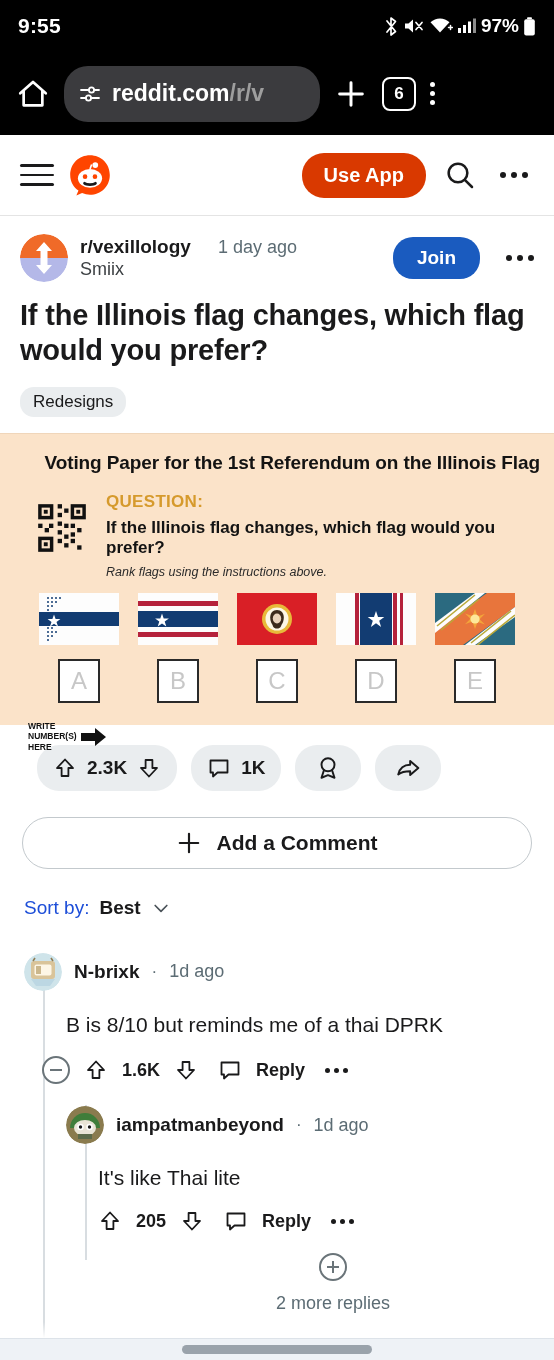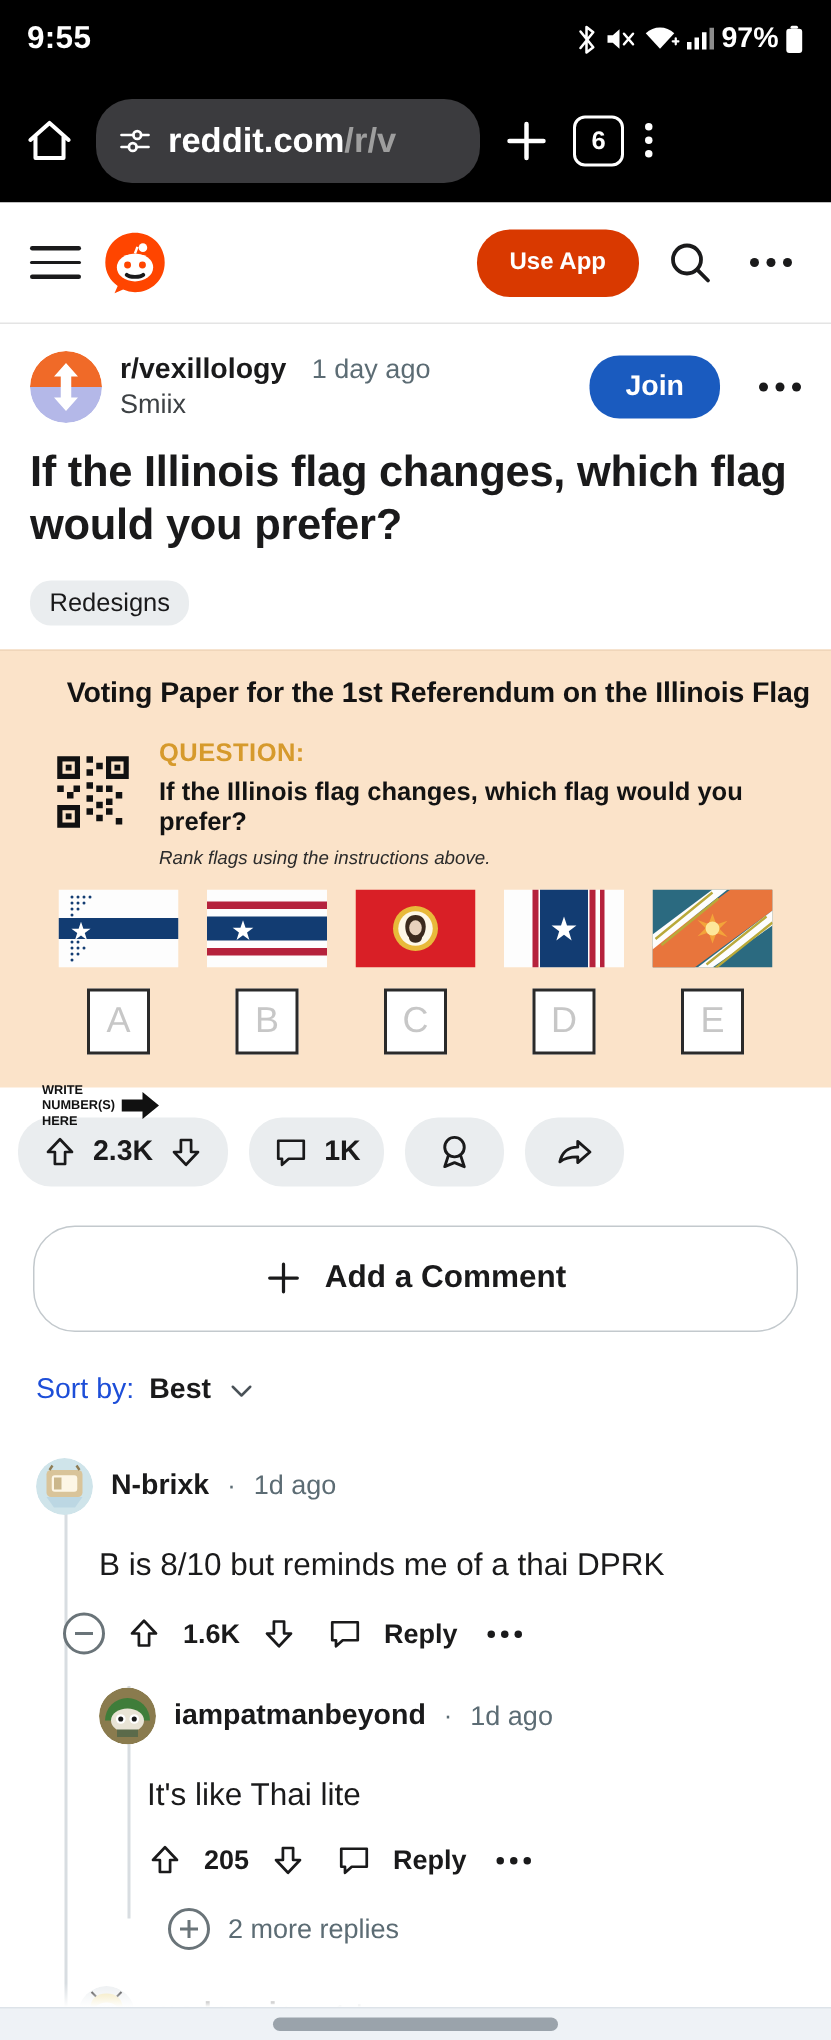--- a/index.html
+++ b/index.html
@@ -47,32 +47,32 @@
   .rdt-header {
     height: 81px; background: #fff; display: flex; align-items: center;
     padding: 0 20px; gap: 14px; border-bottom: 1px solid #e4e4e4;
   }
   .hamburger { display: flex; flex-direction: column; gap: 7px; width: 34px; }
   .hamburger i { height: 2.6px; background: #1a1a1b; border-radius: 2px; display: block; }
   .snoo { width: 44px; height: 44px; }
   .use-app {
     margin-left: auto; background: #d93900; color: #fff; border: none;
     border-radius: 22px; height: 45px; padding: 0 22px;
-    font-size: 16px; font-weight: 700; font-family: inherit; cursor: pointer;
+    font-size: 20px; font-weight: 700; font-family: inherit; cursor: pointer;
   }
   .hdr-icon { width: 40px; height: 40px; display: flex; align-items: center; justify-content: center; }
   .dots-h { display: flex; gap: 5px; }
   .dots-h i { width: 6px; height: 6px; background: #1a1a1b; border-radius: 50%; display: block; }
 
   
   .post { padding: 18px 20px 0; }
   .post-meta { display: flex; align-items: center; gap: 12px; }
   .sub-avatar { width: 48px; height: 48px; border-radius: 50%; overflow: hidden; flex: none; }
   .meta-text { display: flex; flex-direction: column; gap: 1px; }
-  .meta-line1 { display: flex; align-items: baseline; gap: 17px; }
+  .meta-line1 { display: flex; align-items: baseline; gap: 27px; }
   .sub-name { font-size: 19px; font-weight: 700; color: #1a1a1b; }
   .post-age { font-size: 18px; color: #5c6c74; }
   .post-author { font-size: 18px; color: #3d4144; }
   .join-btn {
     margin-left: auto; background: #1a5bbf; color: #fff; border: none;
     border-radius: 20px; height: 42px; padding: 0 24px;
     font-size: 19px; font-weight: 700; font-family: inherit; cursor: pointer;
   }
   .post-kebab { display: flex; gap: 5px; margin-left: 14px; }
   .post-kebab i { width: 6px; height: 6px; background: #1a1a1b; border-radius: 50%; display: block; }
@@ -110,32 +110,32 @@
     font-size: 24px; color: #c7c7c7; font-weight: 400;
   }
   .write-here {
     position: absolute; left: 14px; display: flex; align-items: center; gap: 4px;
     margin-top: 18px;
   }
   .write-here-txt { font-size: 8.5px; font-weight: 700; color: #111; line-height: 1.25; }
   .ballot-lower { position: relative; }
 
   
-  .actions { display: flex; gap: 14px; padding: 20px 12px 0; }
+  .actions { display: flex; gap: 14px; padding: 20px 37px 0; }
   .pill {
     background: #eaedef; border-radius: 22px; height: 46px; display: flex;
     align-items: center; gap: 10px; padding: 0 16px; border: none;
     font-family: inherit; cursor: pointer;
   }
   .pill-count { font-size: 19px; font-weight: 700; color: #1a1a1b; }
   .pill.icon-only { width: 66px; justify-content: center; padding: 0; }
 
   
   .add-comment {
-    margin: 26px 22px 0; height: 71px; border: 1px solid #c3c9cd; border-radius: 28px;
+    margin: 26px 22px 0; height: 52px; border: 1px solid #c3c9cd; border-radius: 28px;
     display: flex; align-items: center; justify-content: center; gap: 14px;
     background: #fff; font-family: inherit; width: calc(100% - 44px); cursor: pointer;
   }
   .add-comment-label { font-size: 21px; font-weight: 700; color: #1a1a1b; }
 
   .sortrow { display: flex; align-items: center; gap: 10px; padding: 28px 24px 0; }
   .sort-label { font-size: 19px; color: #1d4ed8; }
   .sort-value { font-size: 19px; font-weight: 700; color: #1a1a1b; }
 
   
@@ -560,21 +560,21 @@
       <svg width="24" height="24" viewBox="0 0 24 24" style="margin-left:6px;">
         <path d="M3.5 4.5h17v12h-10l-4.5 4v-4h-2.5z" fill="none" stroke="#1a1a1b" stroke-width="1.8" stroke-linejoin="round"></path>
       </svg>
       <span class="c-reply">Reply</span>
       <span class="c-kebab">
           <i></i>
           <i></i>
           <i></i>
         </span>
     </div>
-    <div class="more-replies" style="margin:20px 0 0 46px;">
+    <div class="more-replies" style="margin:20px 0 0 46px;flex-direction:column;">
       <span class="more-plus">
           <i></i>
           <i></i>
         </span>
       <span class="more-txt">2 more replies</span>
     </div>
   </div>
 
   <div class="comment" style="padding-left:52px; margin-top:24px;">
     <div class="c-head">

